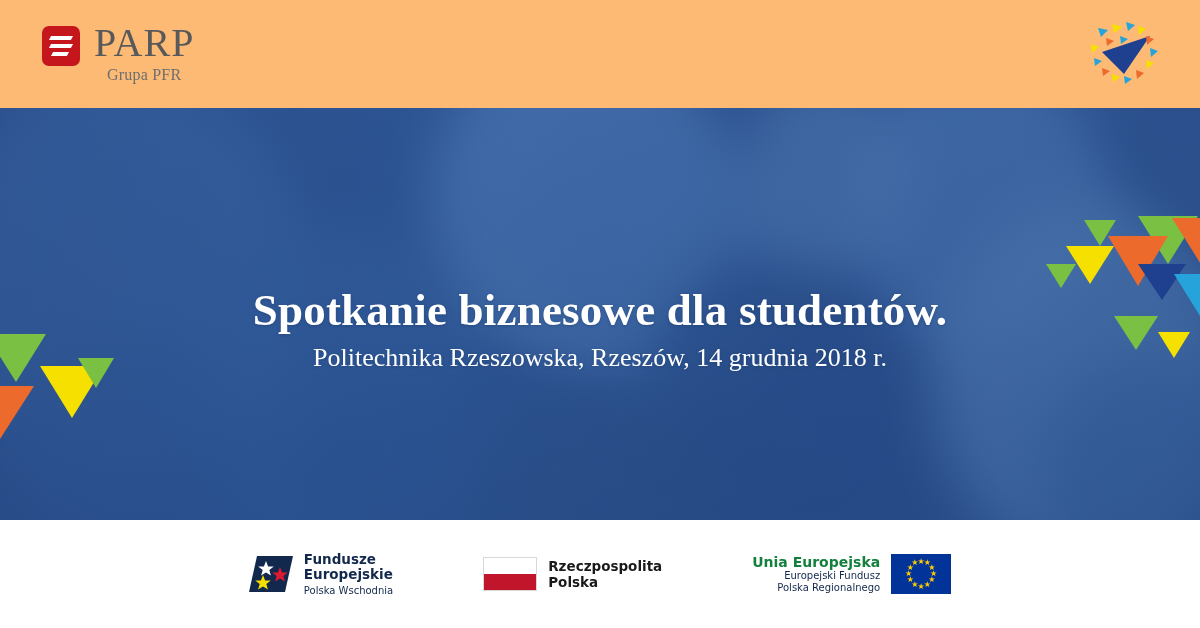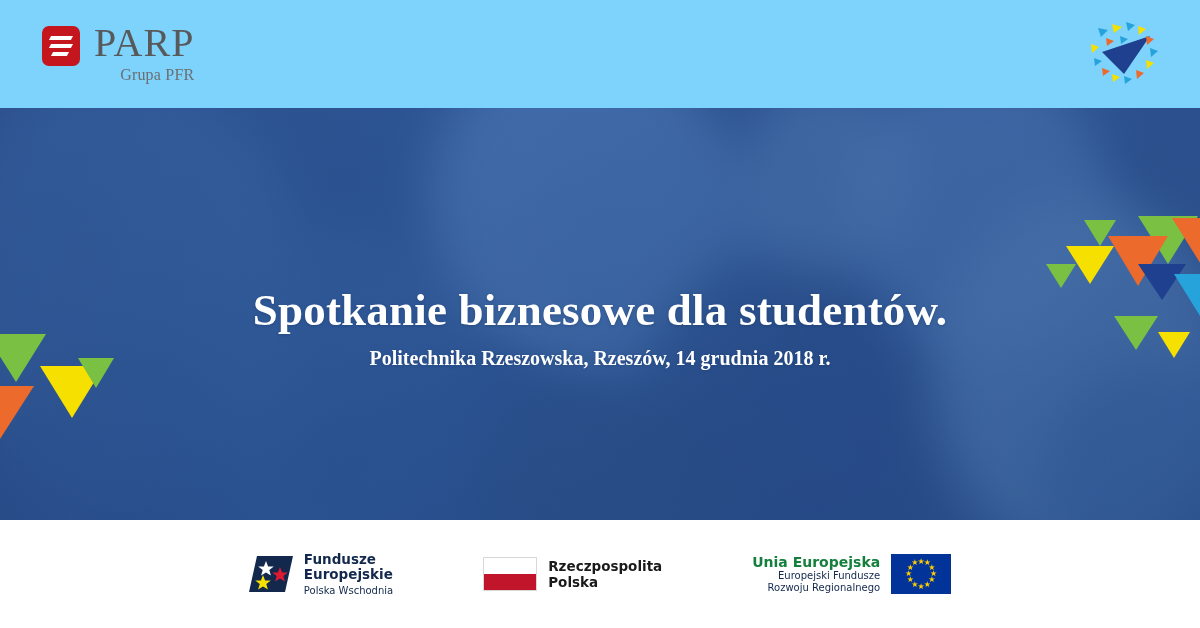--- a/index.html
+++ b/index.html
@@ -8,21 +8,21 @@
   body {
     font-family:"Liberation Sans", sans-serif;
     background:#ffffff;
     overflow:hidden;
   }
   .page { position:relative; width:1200px; height:628px; background:#fff; }
 
   
   .topbar {
     position:absolute; left:0; top:0; width:1200px; height:108px;
-    background:#7dd3fc;
+    background:#fdba74;
   }
   .parp-logo {
     position:absolute; left:42px; top:22px;
     display:flex; align-items:flex-start;
   }
   .parp-mark {
     width:38px; height:40px; border-radius:7px; background:#c4161c;
     position:relative; overflow:hidden; flex:none; margin-top:4px;
   }
   .parp-mark i {
@@ -33,21 +33,21 @@
   .parp-mark i:nth-child(2){ top:18px; }
   .parp-mark i:nth-child(3){ top:26px; width:16px; left:10px; }
   .parp-words { margin-left:14px; }
   .parp-name {
     font-family:"Liberation Serif", serif;
     font-size:40px; line-height:42px; letter-spacing:1px;
     color:#58595b; font-weight:400;
   }
   .parp-sub {
     font-family:"Liberation Serif", serif;
-    font-size:16px; color:#6d6e71; text-align:right;
+    font-size:16px; color:#6d6e71; text-align:center;
     margin-top:2px; letter-spacing:0.2px;
   }
 
   
   .ps-logo {
     position:absolute; right:36px; top:18px;
     display:flex; align-items:center; gap:10px;
   }
   .ps-mark { position:relative; width:76px; height:68px; flex:none; }
   .ps-mark svg { display:block; width:76px; height:68px; }
@@ -84,21 +84,21 @@
     text-align:center; color:#fff;
   }
   .hero-title {
     font-family:"Liberation Serif", serif;
     font-weight:bold; font-size:45px; line-height:54px;
     letter-spacing:0.2px; margin-top:32px;
     text-shadow:0 1px 3px rgba(20,45,85,.35);
   }
   .hero-subtitle {
     font-family:"Liberation Serif", serif;
-    font-weight:700; font-size:20px; line-height:40px;
+    font-weight:400; font-size:26px; line-height:40px;
     margin-top:1px;
     text-shadow:0 1px 3px rgba(20,45,85,.3);
   }
 
   
   .footer {
     position:absolute; left:0; top:520px; width:1200px; height:108px;
     background:#fff;
     display:flex; align-items:center; justify-content:center; gap:90px;
   }
@@ -232,22 +232,22 @@
       </div>
       <div class="fl-txt">
         <div class="rp-l1">Rzeczpospolita</div>
         <div class="rp-l2">Polska</div>
       </div>
     </div>
 
     <div class="fl">
       <div class="fl-txt eu-block">
         <div class="eu-l1">Unia Europejska</div>
-        <div class="eu-l2">Europejski Fundusze</div>
-        <div class="eu-l3">Rozwoju Regionalnego</div>
+        <div class="eu-l2">Europejski Fundusz</div>
+        <div class="eu-l3">Polska Regionalnego</div>
       </div>
       <div class="eu-flag" id="eu-flag">
           <span class="star" style="left: 30px; top: 7.5px;">★</span>
           <span class="star" style="left: 36.25px; top: 9.17468px;">★</span>
           <span class="star" style="left: 40.8253px; top: 13.75px;">★</span>
           <span class="star" style="left: 42.5px; top: 20px;">★</span>
           <span class="star" style="left: 40.8253px; top: 26.25px;">★</span>
           <span class="star" style="left: 36.25px; top: 30.8253px;">★</span>
           <span class="star" style="left: 30px; top: 32.5px;">★</span>
           <span class="star" style="left: 23.75px; top: 30.8253px;">★</span>

